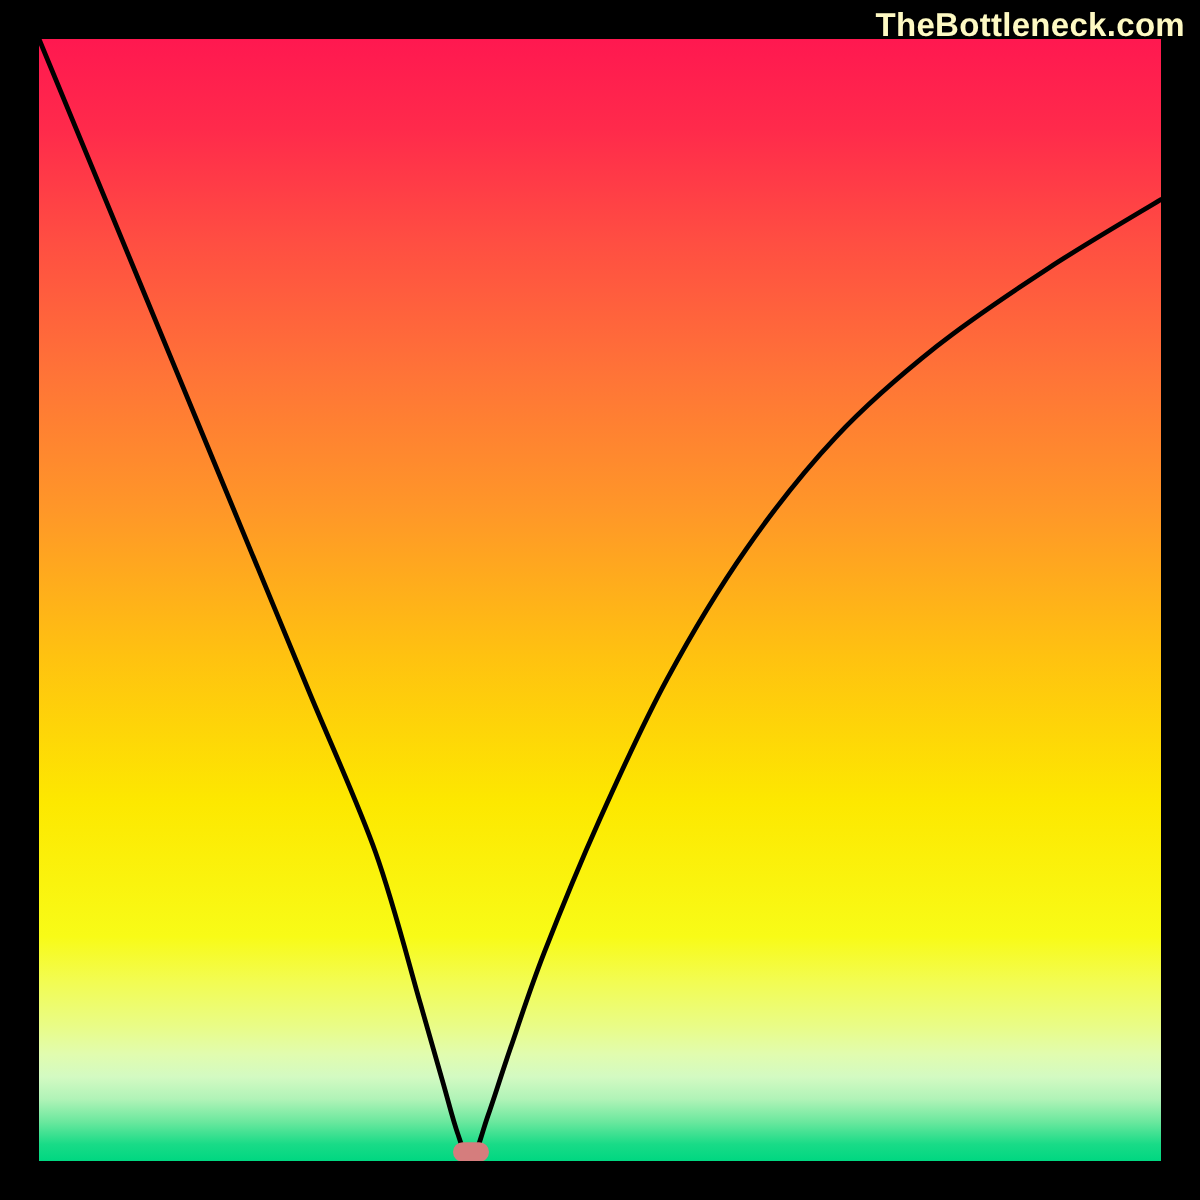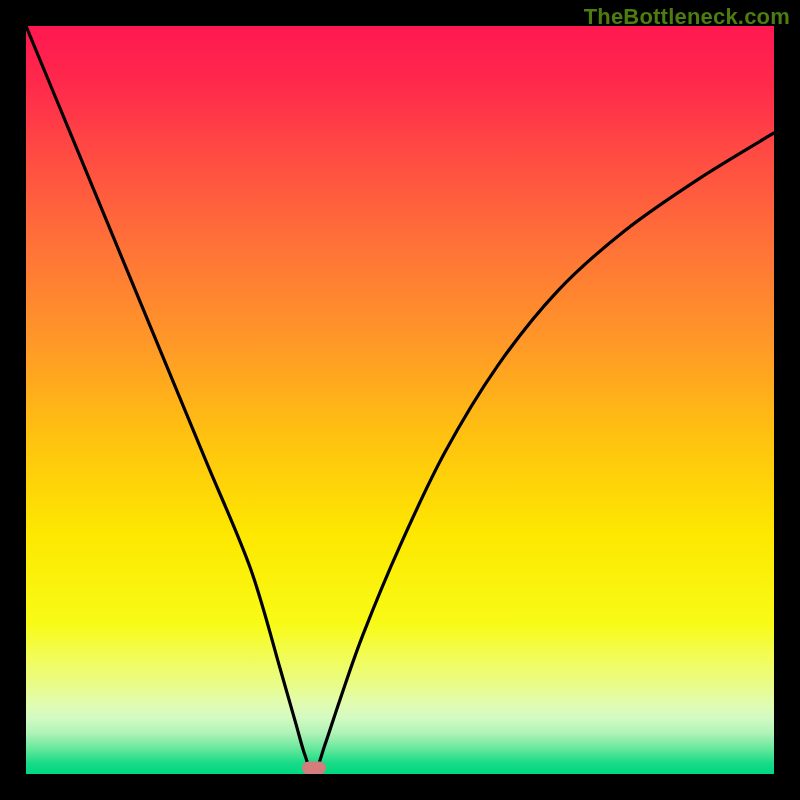--- a/index.html
+++ b/index.html
@@ -20,21 +20,21 @@
     overflow: hidden;
   }
   .gradient {
     position: absolute;
     left: 0; top: 0; right: 0; bottom: 0;
   }
   .watermark {
     position: absolute;
     top: 4px;
     right: 10px;
-    color: #4d7c0f;
+    color: #fef9c3;
     font-size: 22px;
     font-weight: 600;
     letter-spacing: 0.2px;
     font-family: Arial, Helvetica, sans-serif;
   }
   svg.curve {
     position: absolute;
     left: 0; top: 0;
     width: 748px;
     height: 748px;

